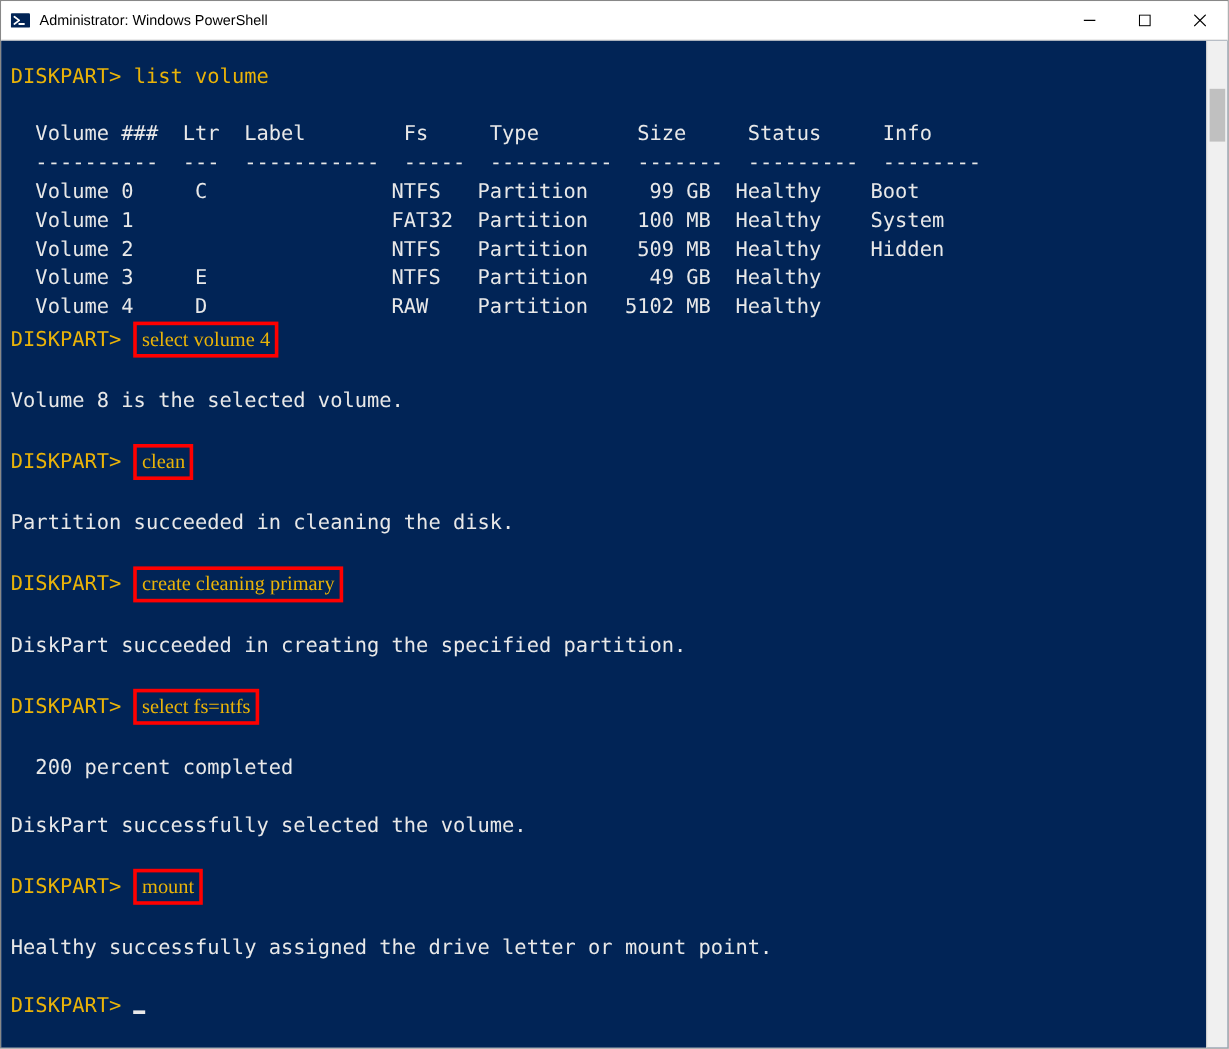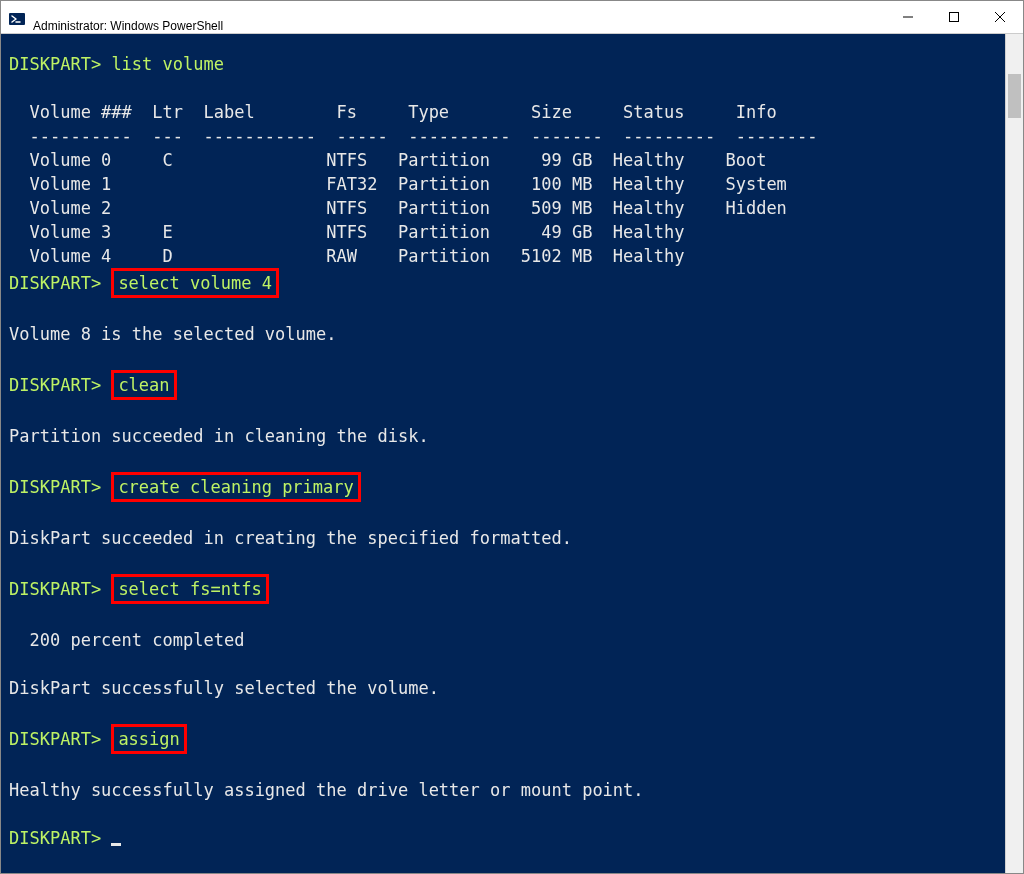--- a/index.html
+++ b/index.html
@@ -16,21 +16,21 @@
     height: 874px;
     display: flex;
     flex-direction: column;
     border: 1px solid #888;
     box-sizing: border-box;
   }
   .titlebar {
     height: 32px;
     background: #ffffff;
     display: flex;
-    align-items: flex-end;
+    align-items: center;
     border-bottom: 1px solid #ccc;
     user-select: none;
   }
   .titlebar .app-icon {
     width: 28px;
     height: 28px;
     display:flex;
     align-items:center;
     justify-content:center;
     margin-left:2px;
@@ -76,26 +76,27 @@
   .terminal {
     position:absolute;
     top:0; left:0; right:17px; bottom:0;
     padding: 18px 10px 0 8px;
     font-family: Consolas, "Lucida Console", monospace;
     font-size: 17px;
     line-height: 24px;
     color:#e8e8e8;
     white-space: pre;
   }
-  .prompt-line { color:#bef264; }
+  .prompt-line { color:#eab308; }
   .hlbox {
     display:inline-block;
     border:3px solid #ff0000;
     padding:0 4px;
     line-height: 24px;
+    font-family: Liberation Serif, serif;
   }
   .cursor {
     display:inline-block;
     width:10px;
     height:3px;
     background:#e8e8e8;
     vertical-align:-2px;
   }
 </style>
 </head>
@@ -145,29 +146,29 @@
 <span class="prompt-line"><span>DISKPART&gt;</span> <span class="hlbox">select volume 4</span></span>
 
 <span>Volume 8 is the selected volume.</span>
 
 <span class="prompt-line"><span>DISKPART&gt;</span> <span class="hlbox">clean</span></span>
 
 <span>Partition succeeded in cleaning the disk.</span>
 
 <span class="prompt-line"><span>DISKPART&gt;</span> <span class="hlbox">create cleaning primary</span></span>
 
-<span>DiskPart succeeded in creating the specified formatted.</span>
+<span>DiskPart succeeded in creating the specified partition.</span>
 
 <span class="prompt-line"><span>DISKPART&gt;</span> <span class="hlbox">select fs=ntfs</span></span>
 
 <span>  200 percent completed</span>
 
 <span>DiskPart successfully selected the volume.</span>
 
-<span class="prompt-line"><span>DISKPART&gt;</span> <span class="hlbox">assign</span></span>
+<span class="prompt-line"><span>DISKPART&gt;</span> <span class="hlbox">mount</span></span>
 
 <span>Healthy successfully assigned the drive letter or mount point.</span>
 
 <span class="prompt-line"><span>DISKPART&gt;</span> <span class="cursor"></span></span></div>
 
     <div class="scrollbar-v">
       <div class="scroll-thumb"></div>
     </div>
   </div>
 </div>

